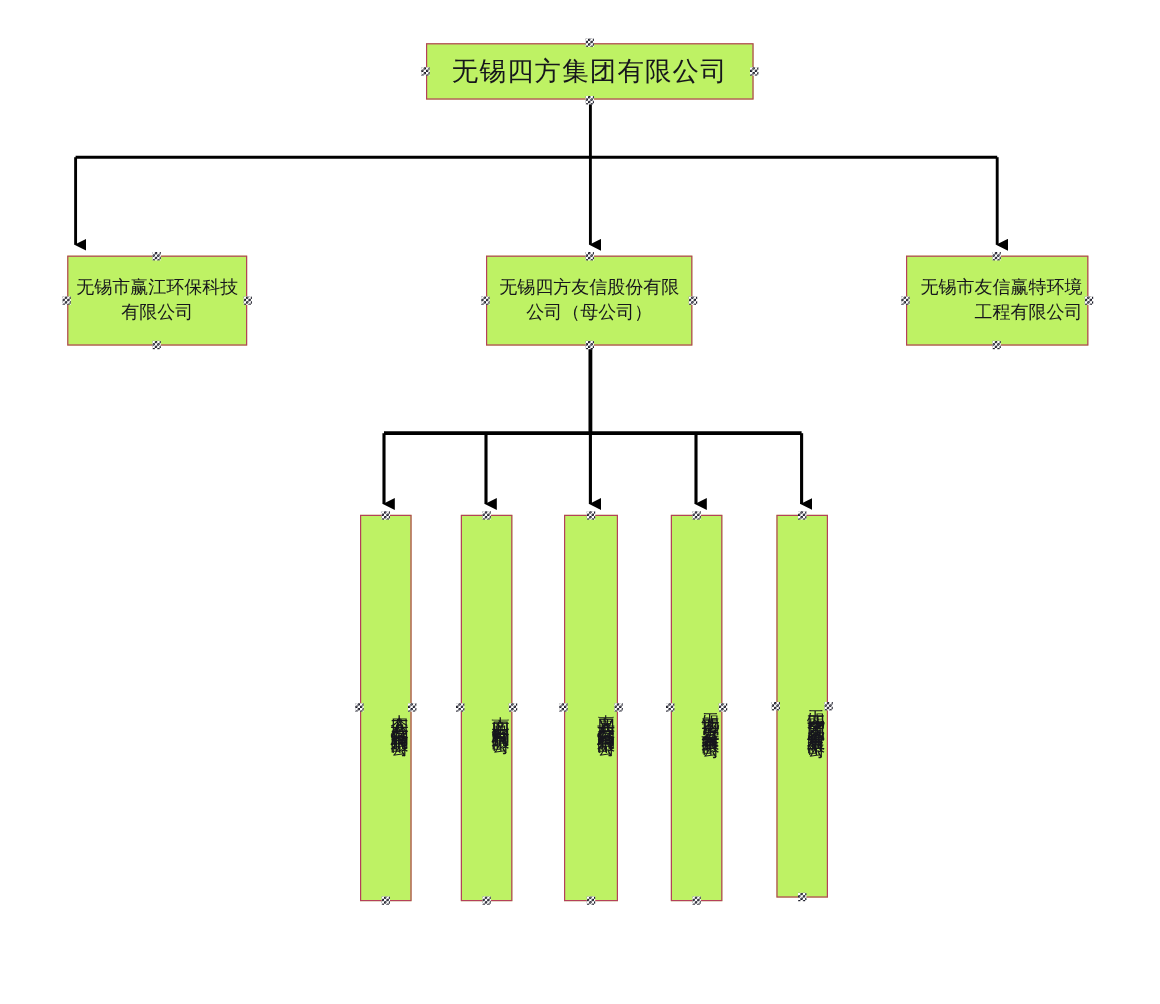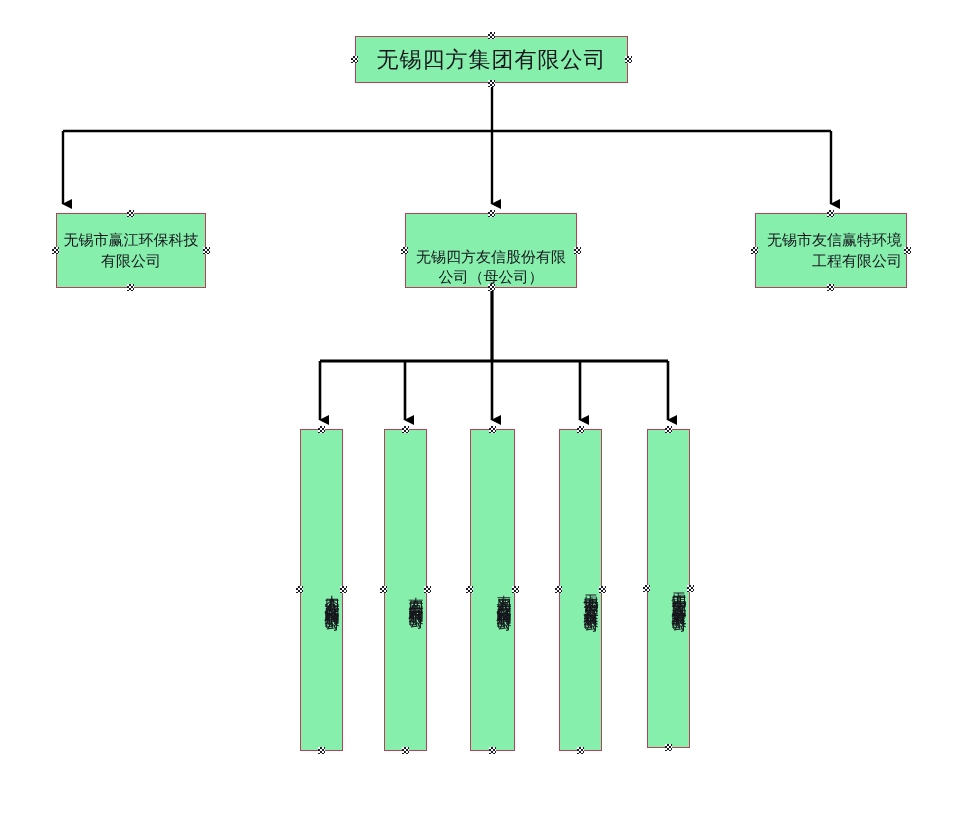--- a/index.html
+++ b/index.html
@@ -21,21 +21,21 @@
     position: absolute;
     left: 0;
     top: 0;
     width: 967px;
     height: 837px;
     pointer-events: none;
   }
   .node {
     position: absolute;
     box-sizing: border-box;
-    background: #86efac;
+    background: #bef264;
     border: 1px solid #b5405a;
     display: flex;
     align-items: center;
     justify-content: center;
     text-align: center;
     color: #16161c;
     line-height: 1.35;
   }
   .node .label {
     display: block;
@@ -114,21 +114,21 @@
   <div class="handle" style="left:488px; top:80px;"></div>
 
   <div class="node node-l2" style="left:56px; top:213px; width:150px; height:75px;">
     <span class="label">无锡市赢江环保科技有限公司</span>
   </div>
   <div class="handle" style="left:127px; top:210px;"></div>
   <div class="handle" style="left:52px; top:247px;"></div>
   <div class="handle" style="left:203px; top:247px;"></div>
   <div class="handle" style="left:127px; top:284px;"></div>
 
-  <div class="node node-l2" style="left:405px; top:213px; width:172px; height:75px;align-items:flex-end;">
+  <div class="node node-l2" style="left:405px; top:213px; width:172px; height:75px;">
     <span class="label">无锡四方友信股份有限公司（母公司）</span>
   </div>
   <div class="handle" style="left:488px; top:210px;"></div>
   <div class="handle" style="left:401px; top:247px;"></div>
   <div class="handle" style="left:574px; top:247px;"></div>
   <div class="handle" style="left:488px; top:284px;"></div>
 
   <div class="node node-l2" style="left:755px; top:213px; width:152px; height:75px;text-align:right;">
     <span class="label">无锡市友信赢特环境工程有限公司</span>
   </div>

